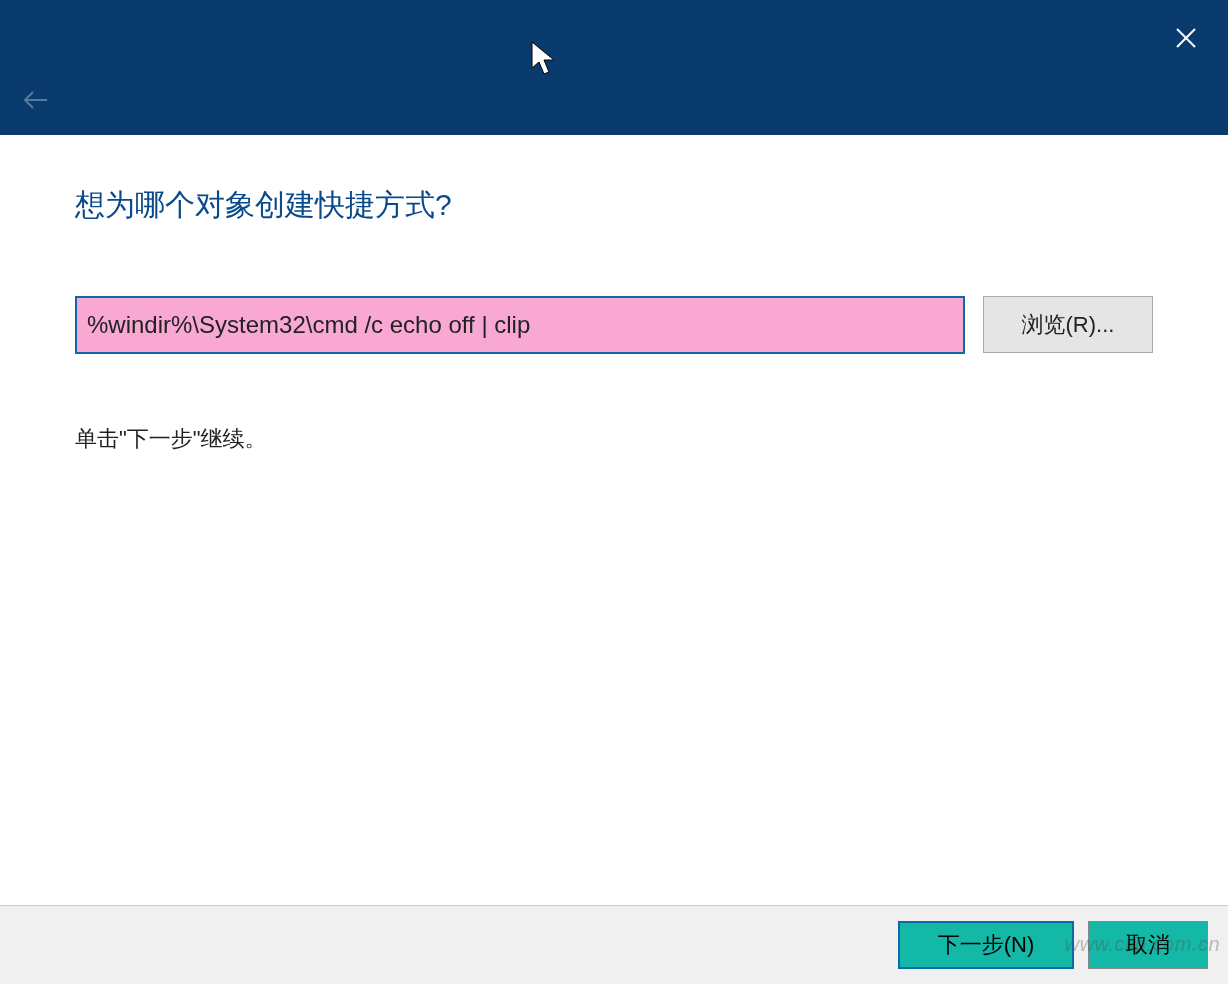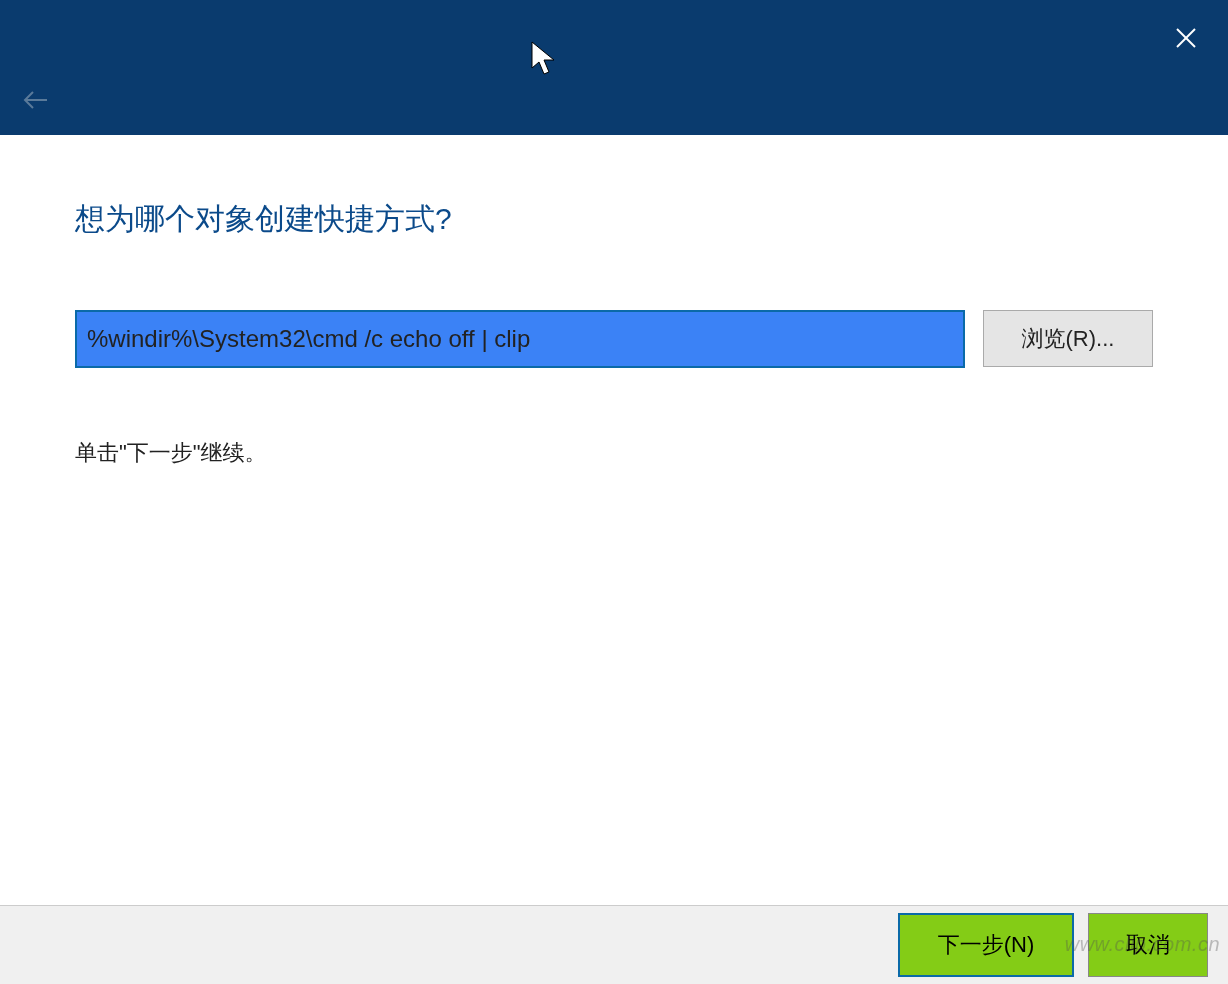--- a/index.html
+++ b/index.html
@@ -66,21 +66,20 @@
     .window-title {
       font-size: 24px;
       color: #0b1f3a;
       letter-spacing: 1px;
     }
     .content {
       padding: 50px 75px 0 75px;
       background: #fff;
       height: 770px;
       position: relative;
-      margin-top: 14px;
     }
     .heading {
       color: #0b4a8a;
       font-size: 30px;
       font-weight: 400;
       margin-bottom: 70px;
     }
     .description {
       font-size: 22px;
       color: #222;
@@ -100,21 +99,21 @@
     }
     .location-input {
       flex: 1;
       height: 58px;
       padding: 8px 10px;
       font-size: 24px;
       font-family: "Segoe UI", sans-serif;
       border: 2px solid #0b6aa8;
       outline: none;
       color: #222;
-      background: #3b82f6;
+      background: #f9a8d4;
     }
     .browse-btn {
       width: 170px;
       height: 57px;
       background: #e5e5e5;
       border: 1px solid #aaa;
       font-size: 22px;
       color: #222;
       cursor: pointer;
       font-family: inherit;
@@ -131,26 +130,26 @@
       height: 79px;
       border-top: 1px solid #ccc;
       background: #f0f0f0;
       display: flex;
       align-items: center;
       justify-content: flex-end;
       padding-right: 20px;
       gap: 14px;
     }
     .btn {
-      height: 64px;
+      height: 48px;
       min-width: 176px;
       font-size: 22px;
       font-family: inherit;
       border: 1px solid #888;
-      background: #84cc16;
+      background: #14b8a6;
       cursor: pointer;
       padding: 0 22px;
     }
     .btn.primary {
       border: 2px solid #0b6aa8;
     }
     .btn.cancel {
       min-width: 120px;
     }
     .cursor {

